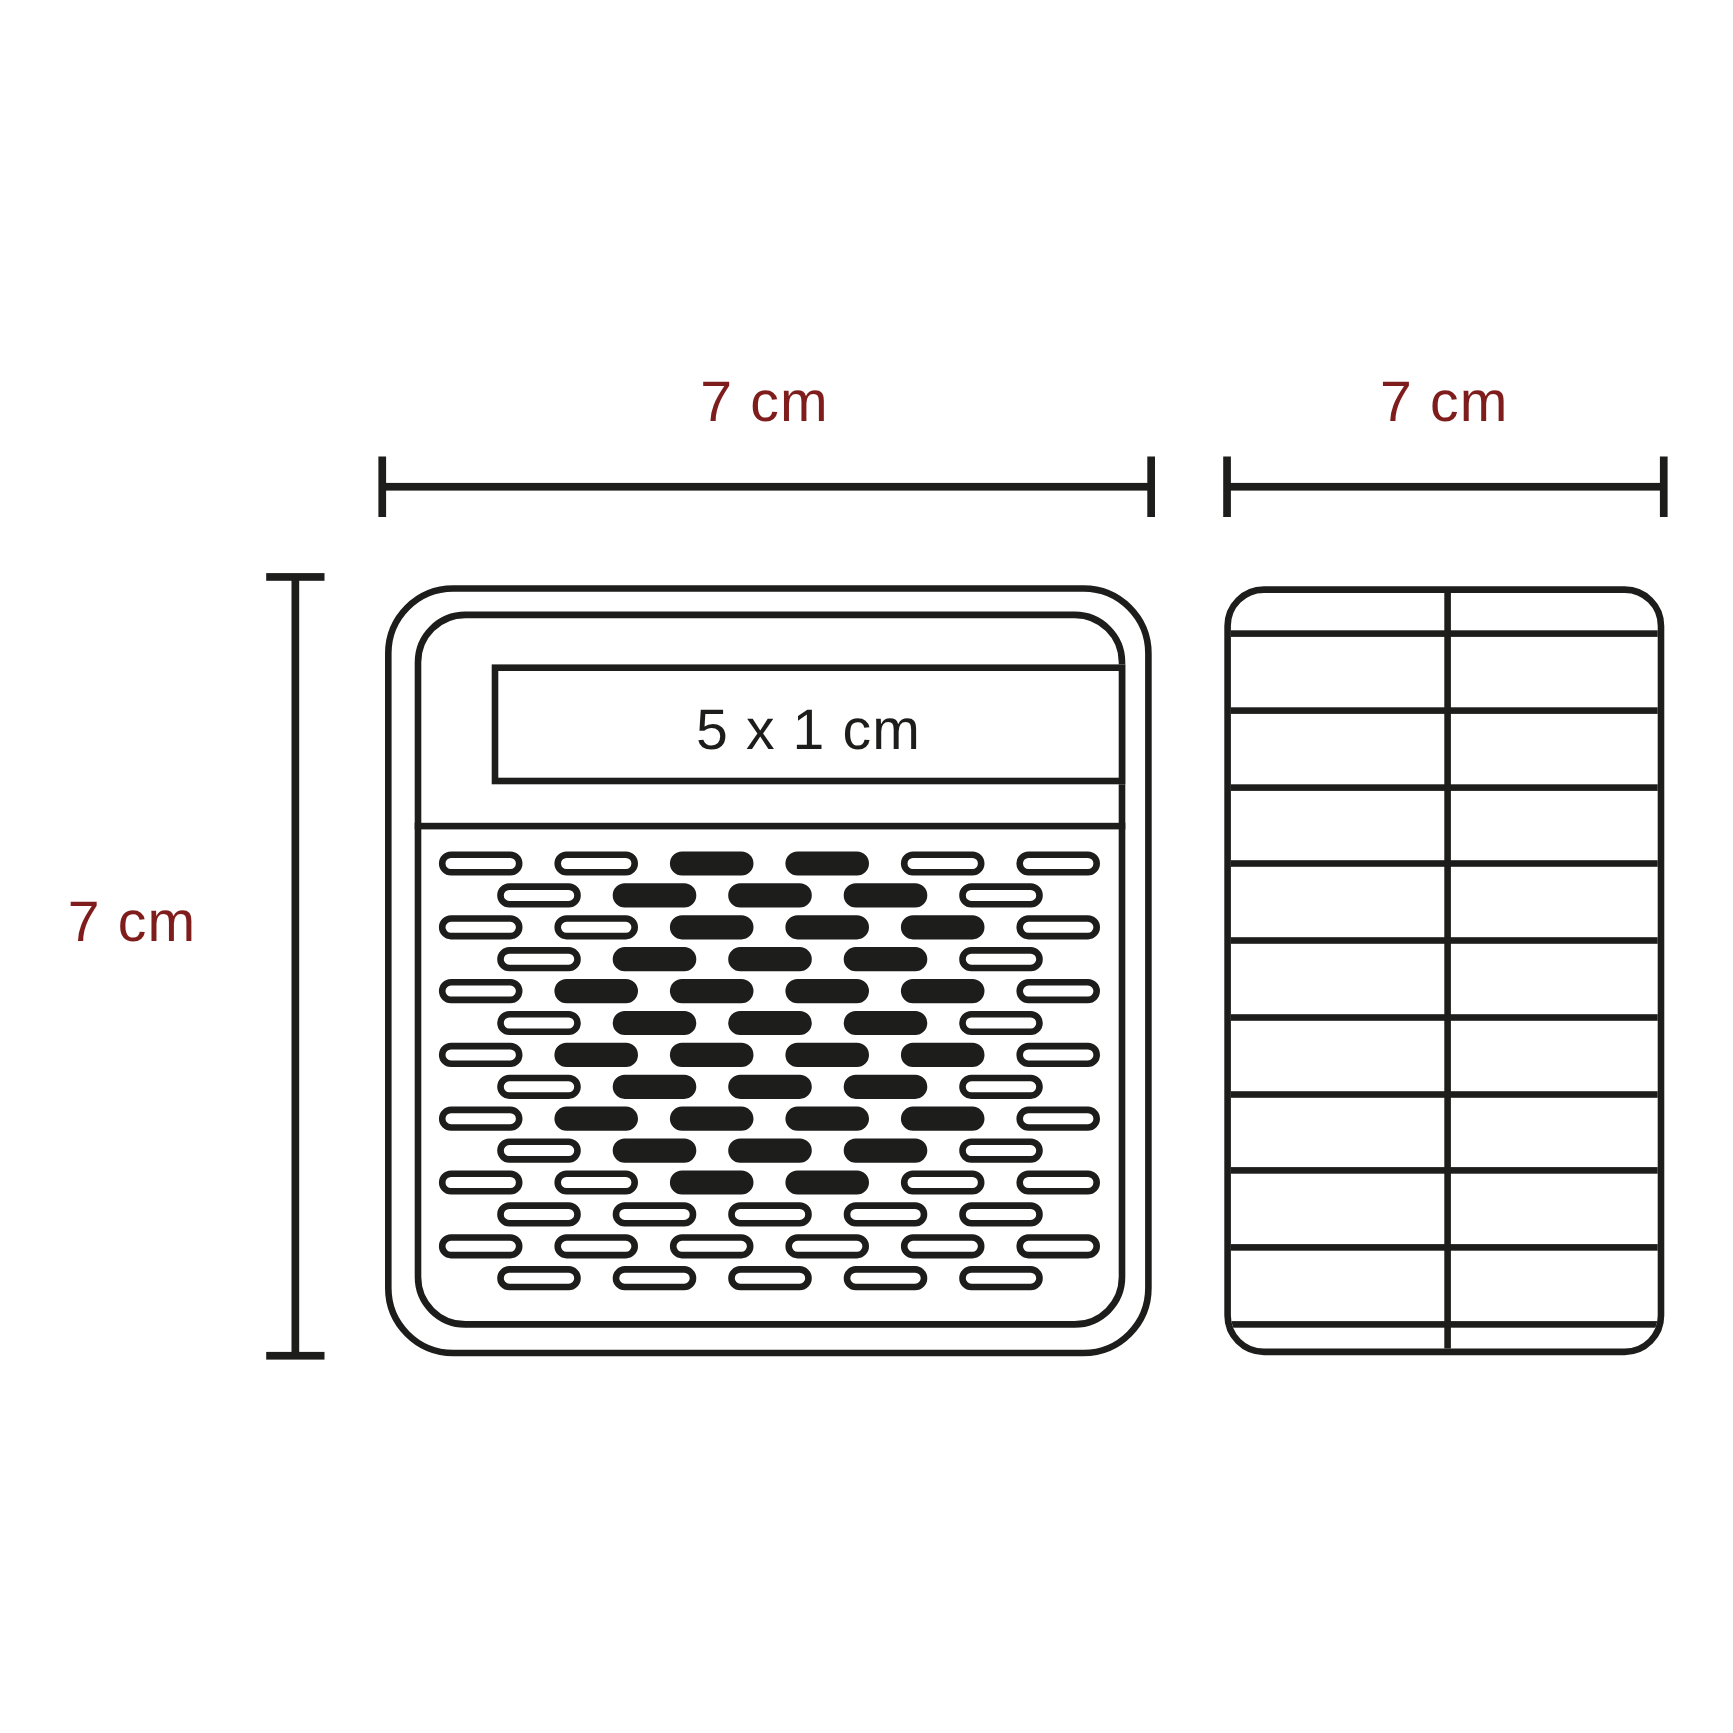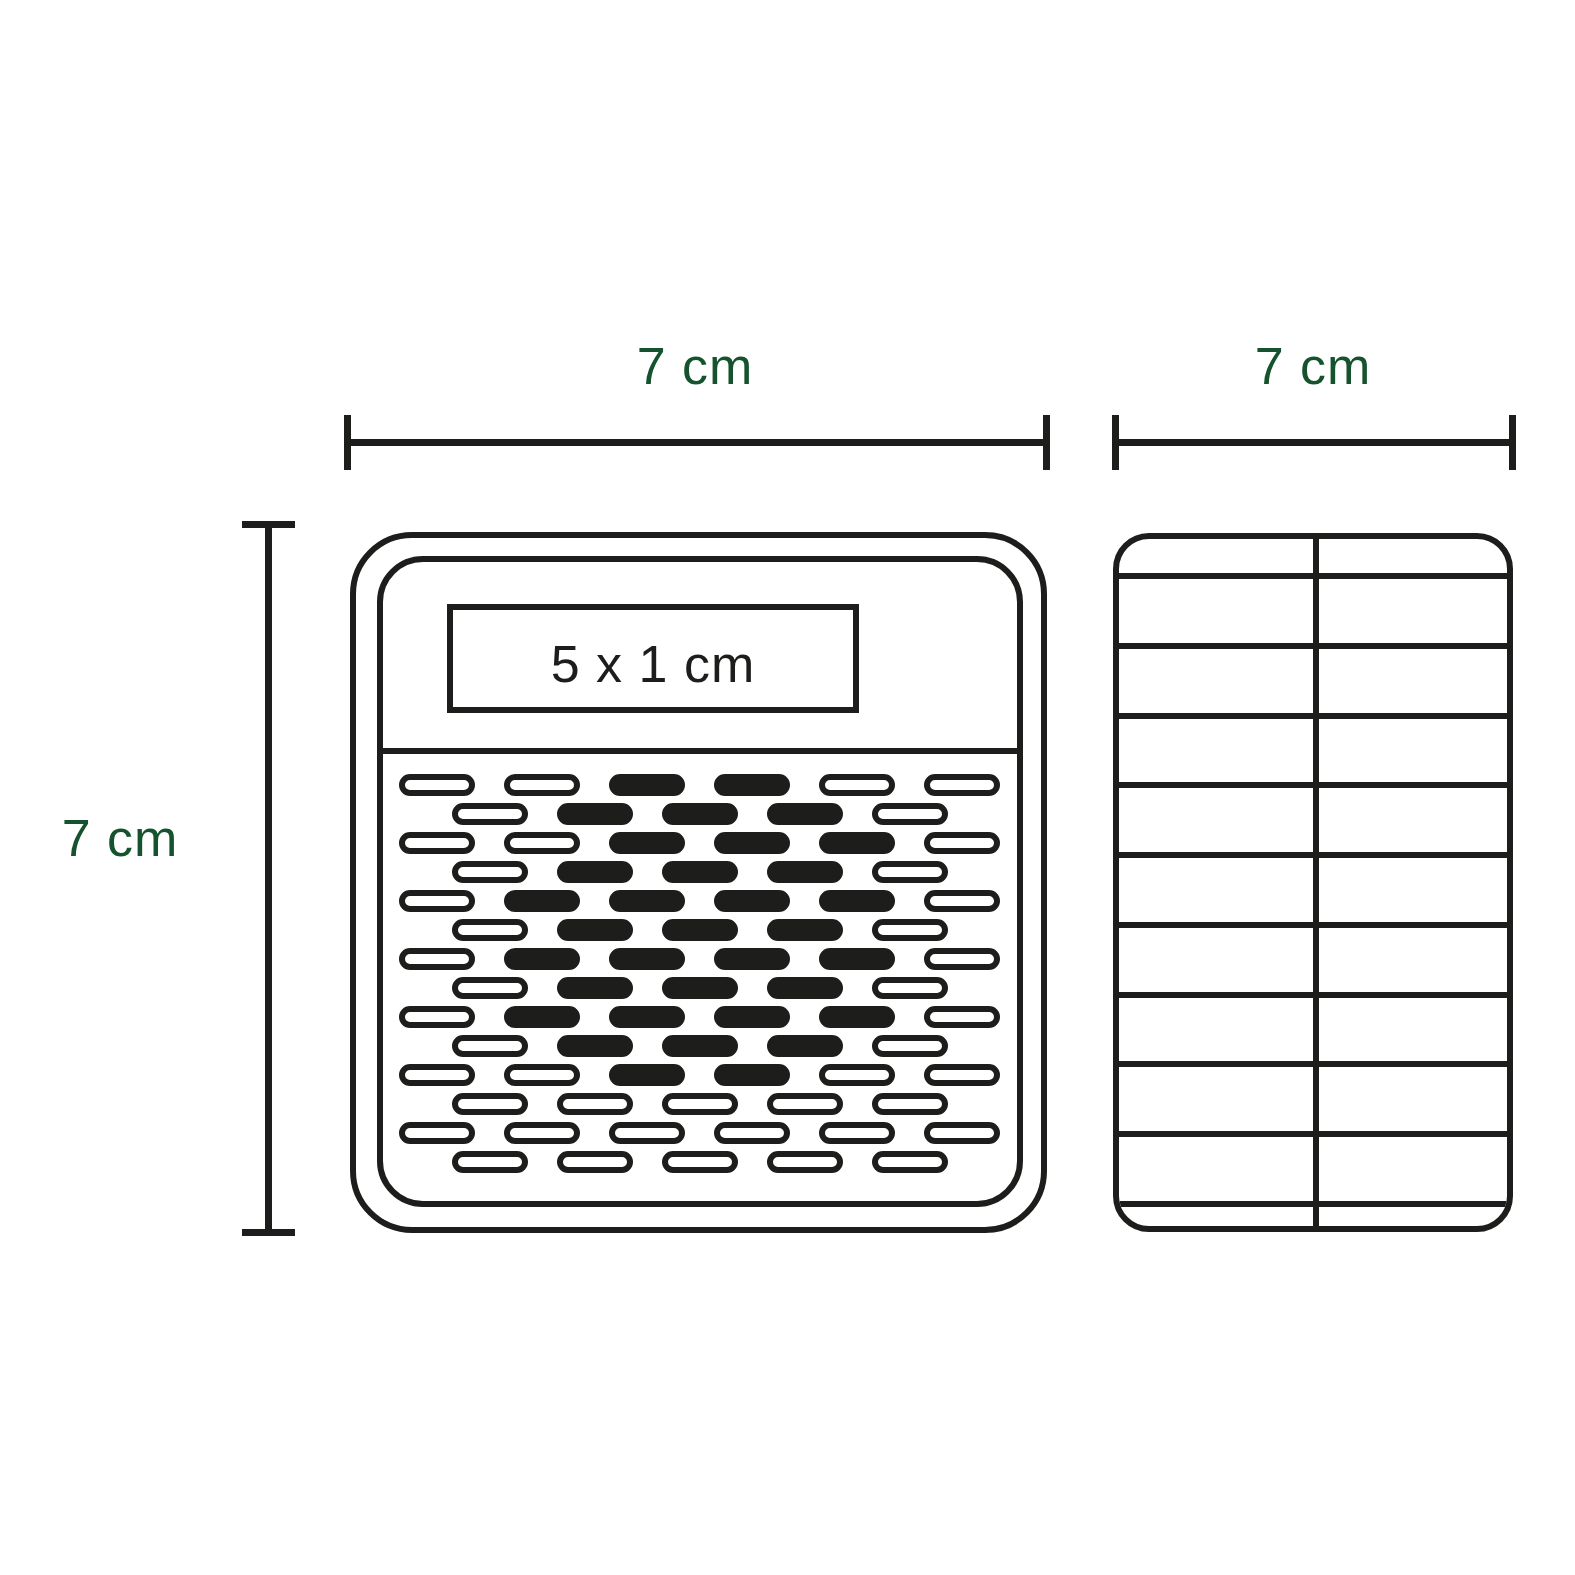--- a/index.html
+++ b/index.html
@@ -12,21 +12,21 @@
     width: 1575px;
     height: 1575px;
     background: #ffffff;
     overflow: hidden;
     font-family: "Liberation Sans", sans-serif;
   }
 
   
   .dim-label {
     position: absolute;
-    color: #14532d;
+    color: #7f1d1d;
     font-size: 52px;
     line-height: 56px;
     text-align: center;
     letter-spacing: 1px;
   }
   .dim-line-h { position: absolute; height: 7px; background: #1d1d1b; }
   .dim-line-v { position: absolute; width: 7px;  background: #1d1d1b; }
   .tick-v { position: absolute; width: 7px;  height: 55px; background: #1d1d1b; }
   .tick-h { position: absolute; width: 53px; height: 7px;  background: #1d1d1b; }
 
@@ -45,21 +45,21 @@
     left: 377px; top: 556px;
     width: 646px; height: 651px;
     border: 6px solid #1d1d1b;
     border-radius: 46px;
     box-sizing: border-box;
     background: #ffffff;
   }
   .display {
     position: absolute;
     left: 447px; top: 604px;
-    width: 412px; height: 109px;
+    width: 576px; height: 109px;
     border: 6px solid #1d1d1b;
     box-sizing: border-box;
     background: #ffffff;
     display: flex;
     align-items: center;
     justify-content: center;
   }
   .display-label {
     color: #1d1d1b;
     font-size: 52px;

